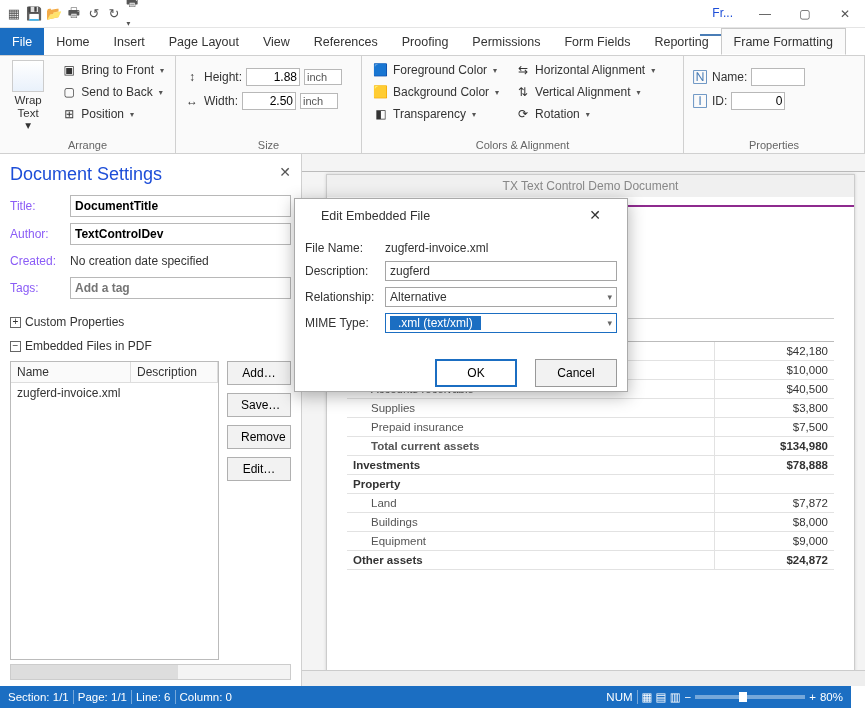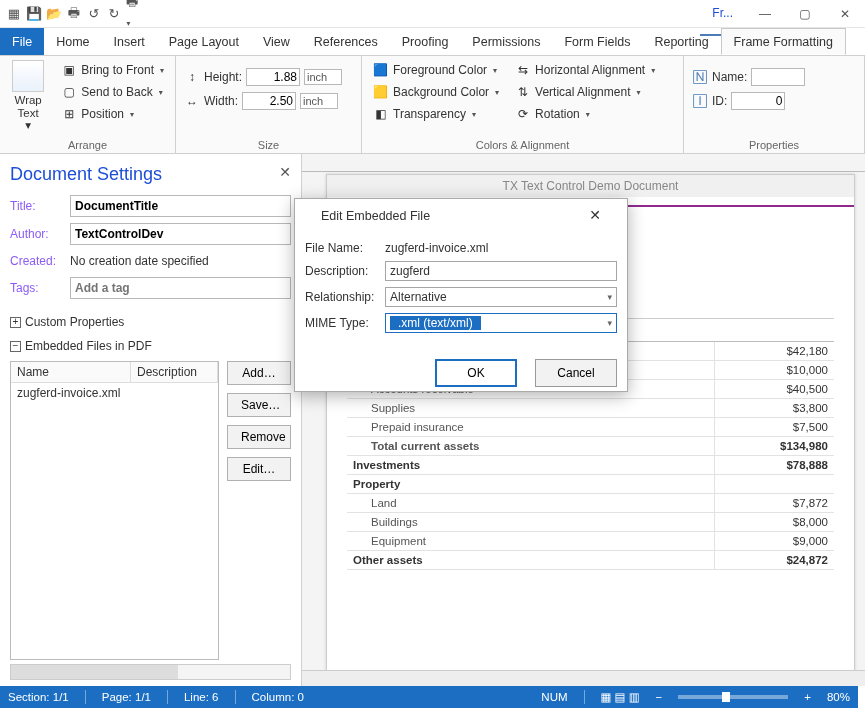--- a/index.html
+++ b/index.html
@@ -89,21 +89,21 @@
 .drow .dstatic { font-size:12px; }
 .dcombo, .dinput { flex:1; display:flex; align-items:center; border:1px solid #a5a5a5; padding:2px 4px; font-size:12px; background:#fff; }
 .dcombo .caret { font-size:9px; color:#666; margin-left:auto;}
 .dcombo.sel { border:1px solid #1b6ec2; background:#fff;}
 .seltext { background:#1b6ec2; color:#fff; padding:0 8px;}
 .dbtns { display:flex; justify-content:flex-end; gap:18px; padding:10px 10px 4px 10px; }
 .dbtns button { width:82px; padding:5px 0; font-size:12px; border:1px solid #999; background:#f2f2f2; cursor:pointer;}
 .dbtns button.primary { border:2px solid #1b6ec2; background:#fff;}
 
 
-.statusbar { position:absolute; left:0; right:7px; bottom:0; height:22px; background:#1b6ec2; color:#fff; display:flex; align-items:center; font-size:11.5px; padding:0 8px; gap:16px;}
+.statusbar { position:absolute; left:0; right:14px; bottom:0; height:22px; background:#1b6ec2; color:#fff; display:flex; align-items:center; font-size:11.5px; padding:0 8px; gap:4px;}
 .statusbar .sep { width:1px; height:14px; background:rgba(255,255,255,0.4);}
 .statusbar .flex { flex:1; }
 .zoomtrack { width:110px; height:4px; background:rgba(255,255,255,0.4); position:relative; }
 .zoomtrack .zthumb { position:absolute; left:40%; top:-3px; width:8px; height:10px; background:#fff; }
 </style>
 </head>
 <body>
 
 <div class="titlebar">
   <div class="qat">

